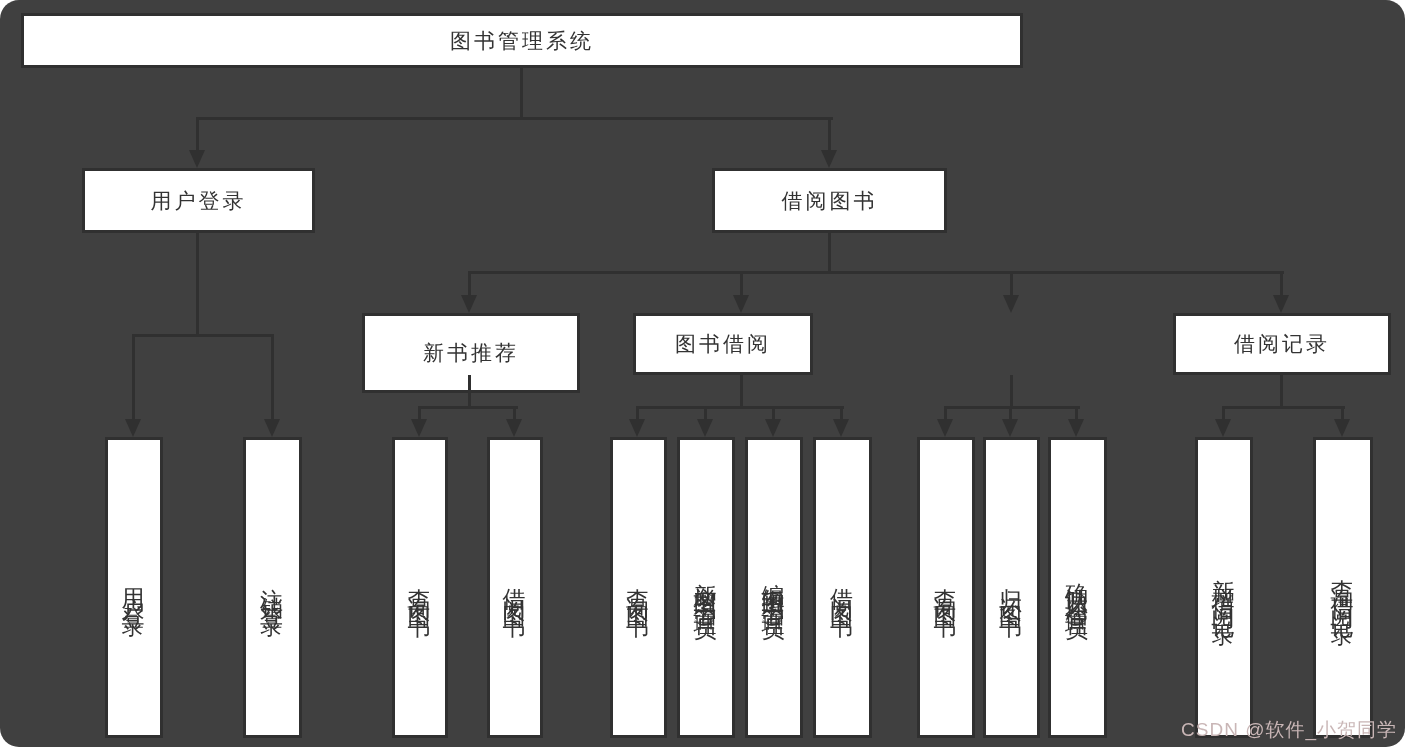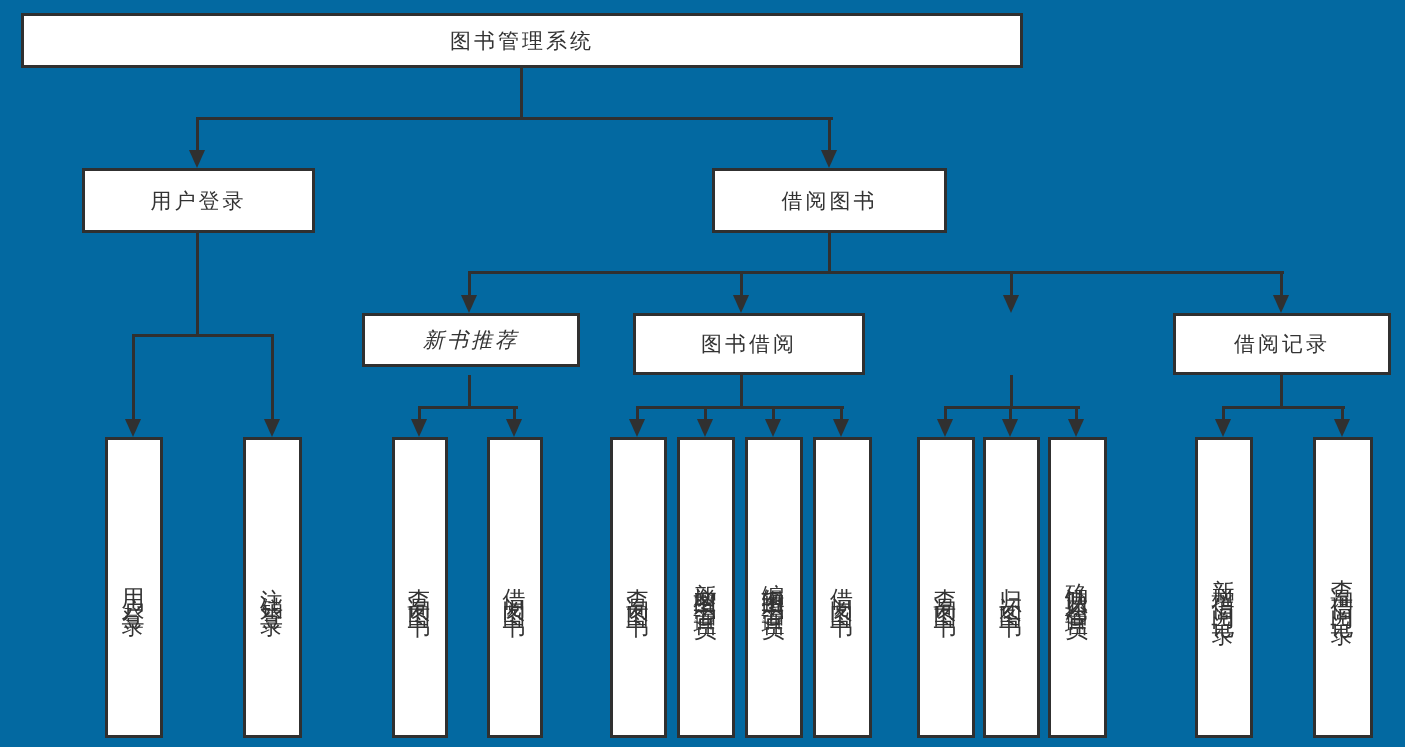--- a/index.html
+++ b/index.html
@@ -1,20 +1,21 @@
 <!DOCTYPE html>
 <html><head>
 <meta charset="utf-8">
 <style>
   * { margin:0; padding:0; box-sizing:border-box; }
   html,body { background:#ffffff; }
   body { font-family:"Liberation Sans","DejaVu Sans",sans-serif; color:#333333; }
   #canvas {
-    position:relative; width:1405px; height:747px; background:#0369a1;
+    position:relative; width:1405px; height:747px; background:#404040;
     overflow:hidden;
+    border-radius:19px;
   }
   .node {
     position:absolute; background:#ffffff; border:3px solid #303030;
     display:flex; align-items:center; justify-content:center;
     color:#333333;
   }
   .node.h-label { font-size:21px; letter-spacing:3px; white-space:nowrap; }
   .node.leaf span {
     writing-mode:vertical-rl; text-orientation:mixed;
     font-size:23px; color:#333333;
@@ -44,25 +45,25 @@
   </div>
 
   <div class="node h-label" style="left:82px; top:168px; width:233px; height:65px;">
     <span>用户登录</span>
   </div>
 
   <div class="node h-label" style="left:712px; top:168px; width:235px; height:65px;">
     <span>借阅图书</span>
   </div>
 
-  <div class="node h-label" style="left:362px; top:313px; width:218px; height:54px;font-style:italic;">
+  <div class="node h-label" style="left:362px; top:313px; width:218px; height:80px;">
     <span>新书推荐</span>
   </div>
 
-  <div class="node h-label" style="left:633px; top:313px; width:232px; height:62px;">
+  <div class="node h-label" style="left:633px; top:313px; width:180px; height:62px;">
     <span>图书借阅</span>
   </div>
 
 
   <div class="node h-label" style="left:1173px; top:313px; width:218px; height:62px;">
     <span>借阅记录</span>
   </div>
 
   <div class="node leaf" style="left:105px; top:437px; width:58px; height:301px;">
     <span class="short">用户登录</span>
@@ -160,14 +161,15 @@
   <div class="vline" style="left:1075px; top:406px; height:16px;"></div>
   <div class="ah" style="left:1068px; top:419px;"></div>
 
   <div class="vline" style="left:1280px; top:375px; height:34px;"></div>
   <div class="hline" style="left:1222px; top:406px; width:123px;"></div>
   <div class="vline" style="left:1222px; top:406px; height:16px;"></div>
   <div class="ah" style="left:1215px; top:419px;"></div>
   <div class="vline" style="left:1341px; top:406px; height:16px;"></div>
   <div class="ah" style="left:1334px; top:419px;"></div>
 
+  <div class="watermark">CSDN @软件_小贺同学</div>
 
 </div>
 
 </body></html>

